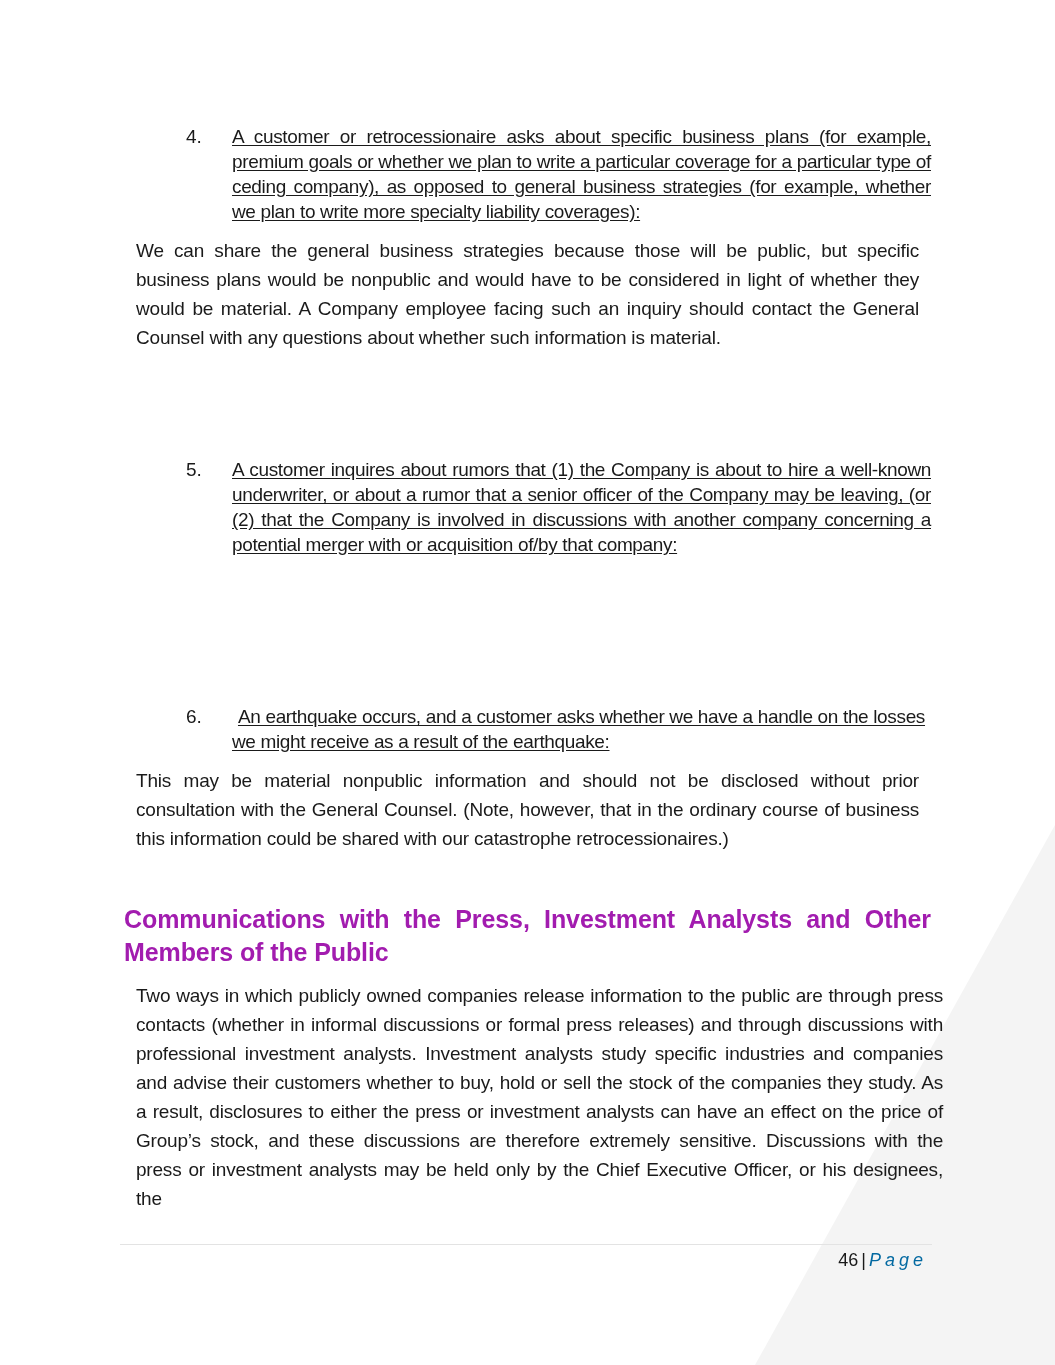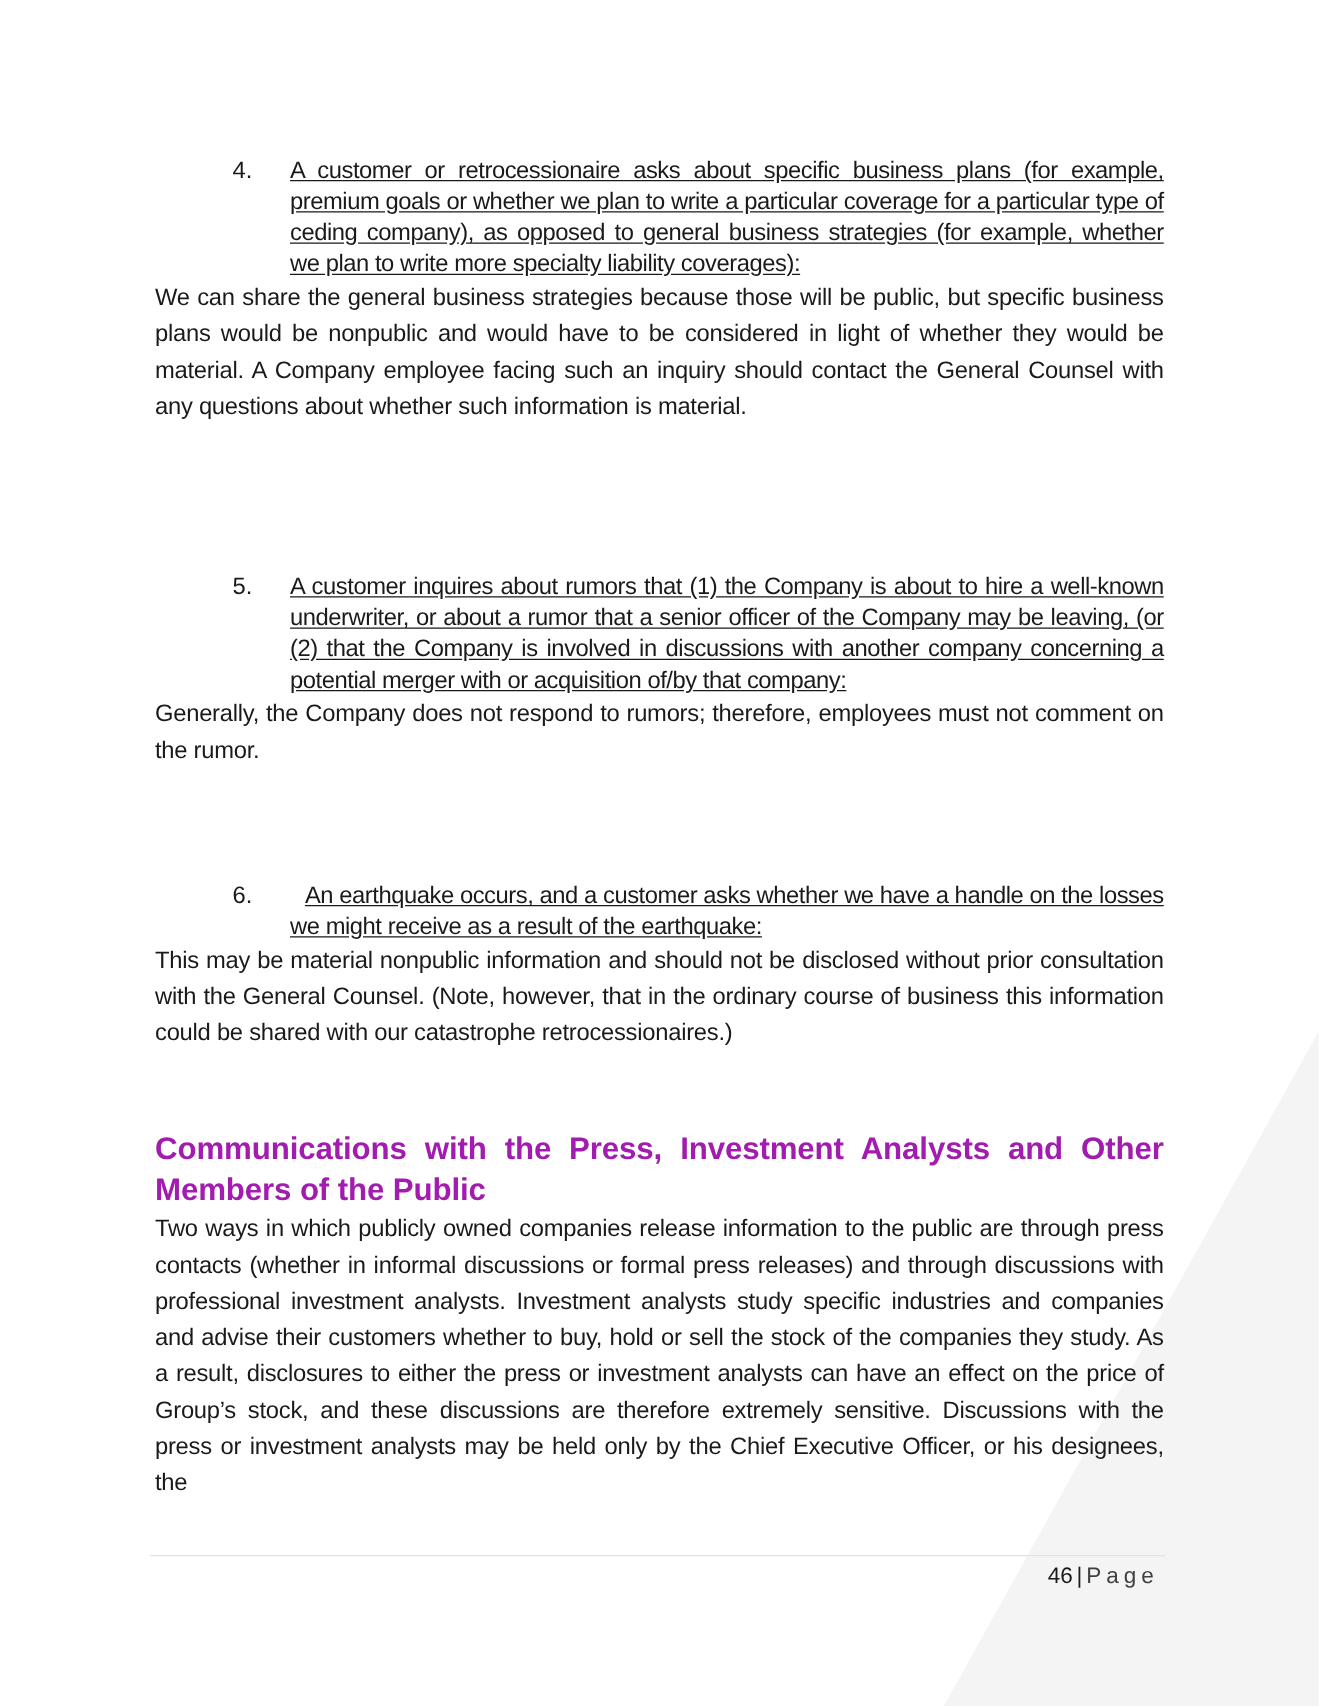--- a/index.html
+++ b/index.html
@@ -23,64 +23,63 @@
     position: absolute; left: 62px; top: 0; font-size: 19px; line-height: 25px;
   }
   .item-title {
     margin-left: 108px; font-size: 19px; line-height: 25px;
     text-decoration: underline; text-underline-offset: 2px;
     text-align: justify; text-align-last: left;
     letter-spacing: -0.35px;
   }
   .para {
     font-size: 19px; line-height: 29px; text-align: justify; text-align-last: left;
-    letter-spacing: -0.2px; margin: 0;
+    letter-spacing: -0.2px; margin: 12px;
   }
   .heading {
     position: absolute; left: 0; width: 807px;
     font-size: 25px; font-weight: bold; line-height: 33px;
     text-align: justify; text-align-last: left; margin: 0; color: #a21caf;
     letter-spacing: -0.1px;
   }
   .footer-line {
     position: absolute; left: 120px; top: 1244px; width: 812px; height: 1px;
     background: #e3e3e3; z-index: 1;
   }
   .footer {
     position: absolute; right: 128px; top: 1248px; z-index: 1;
     font-size: 18px; line-height: 24px;
   }
   .footer .num { color: #1a1a1a; }
   .footer .sep { color: #1a1a1a; margin: 0 3px; }
-  .footer .word { color: #404040; letter-spacing: 4px; }
+  .footer .word { color: #0369a1; letter-spacing: 4px; font-style: italic; }
 </style>
 </head>
 <body>
 
 <svg class="bg-shape" viewBox="0 0 1055 1365" preserveAspectRatio="none">
   <polygon points="1055,825 1055,1365 755,1365" fill="#f4f4f4"></polygon>
 </svg>
 
 <div class="page">
 
   <div class="item" style="top:124px;">
     <span class="item-num">4.</span>
     <div class="item-title">A customer or retrocessionaire asks about specific business plans (for example, premium goals or whether we plan to write a particular coverage for a particular type of ceding company), as opposed to general business strategies (for example, whether we plan to write more specialty liability coverages):</div>
     <p class="para">We can share the general business strategies because those will be public, but specific business plans would be nonpublic and would have to be considered in light of whether they would be material. A Company employee facing such an inquiry should contact the General Counsel with any questions about whether such information is material.</p>
   </div>
 
   <div class="item" style="top:457px;">
     <span class="item-num">5.</span>
     <div class="item-title">A customer inquires about rumors that (1) the Company is about to hire a well-known underwriter, or about a rumor that a senior officer of the Company may be leaving, (or (2) that the Company is involved in discussions with another company concerning a potential merger with or acquisition of/by that company:</div>
-    <p class="para">Generally, the Company does not respond to rumors; therefore, employees must not comment on the rumor.</p>
   </div>
 
   <div class="item" style="top:704px;">
     <span class="item-num">6.</span>
-    <div class="item-title" style="text-align:right;">An earthquake occurs, and a customer asks whether we have a handle on the losses we might receive as a result of the earthquake:</div>
+    <div class="item-title" style="text-align:center;">An earthquake occurs, and a customer asks whether we have a handle on the losses we might receive as a result of the earthquake:</div>
     <p class="para">This may be material nonpublic information and should not be disclosed without prior consultation with the General Counsel. (Note, however, that in the ordinary course of business this information could be shared with our catastrophe retrocessionaires.)</p>
   </div>
 
   <h2 class="heading" style="top:903px;">Communications with the Press, Investment Analysts and Other Members of the Public</h2>
   <p class="para" style="position:absolute; left:0; top:969px; width:807px;">Two ways in which publicly owned companies release information to the public are through press contacts (whether in informal discussions or formal press releases) and through discussions with professional investment analysts. Investment analysts study specific industries and companies and advise their customers whether to buy, hold or sell the stock of the companies they study. As a result, disclosures to either the press or investment analysts can have an effect on the price of Group’s stock, and these discussions are therefore extremely sensitive. Discussions with the press or investment analysts may be held only by the Chief Executive Officer, or his designees, the</p>
 </div>
 
 <div class="footer-line"></div>
 <div class="footer">
   <span class="num">46</span><span class="sep">|</span><span class="word">Page</span>

